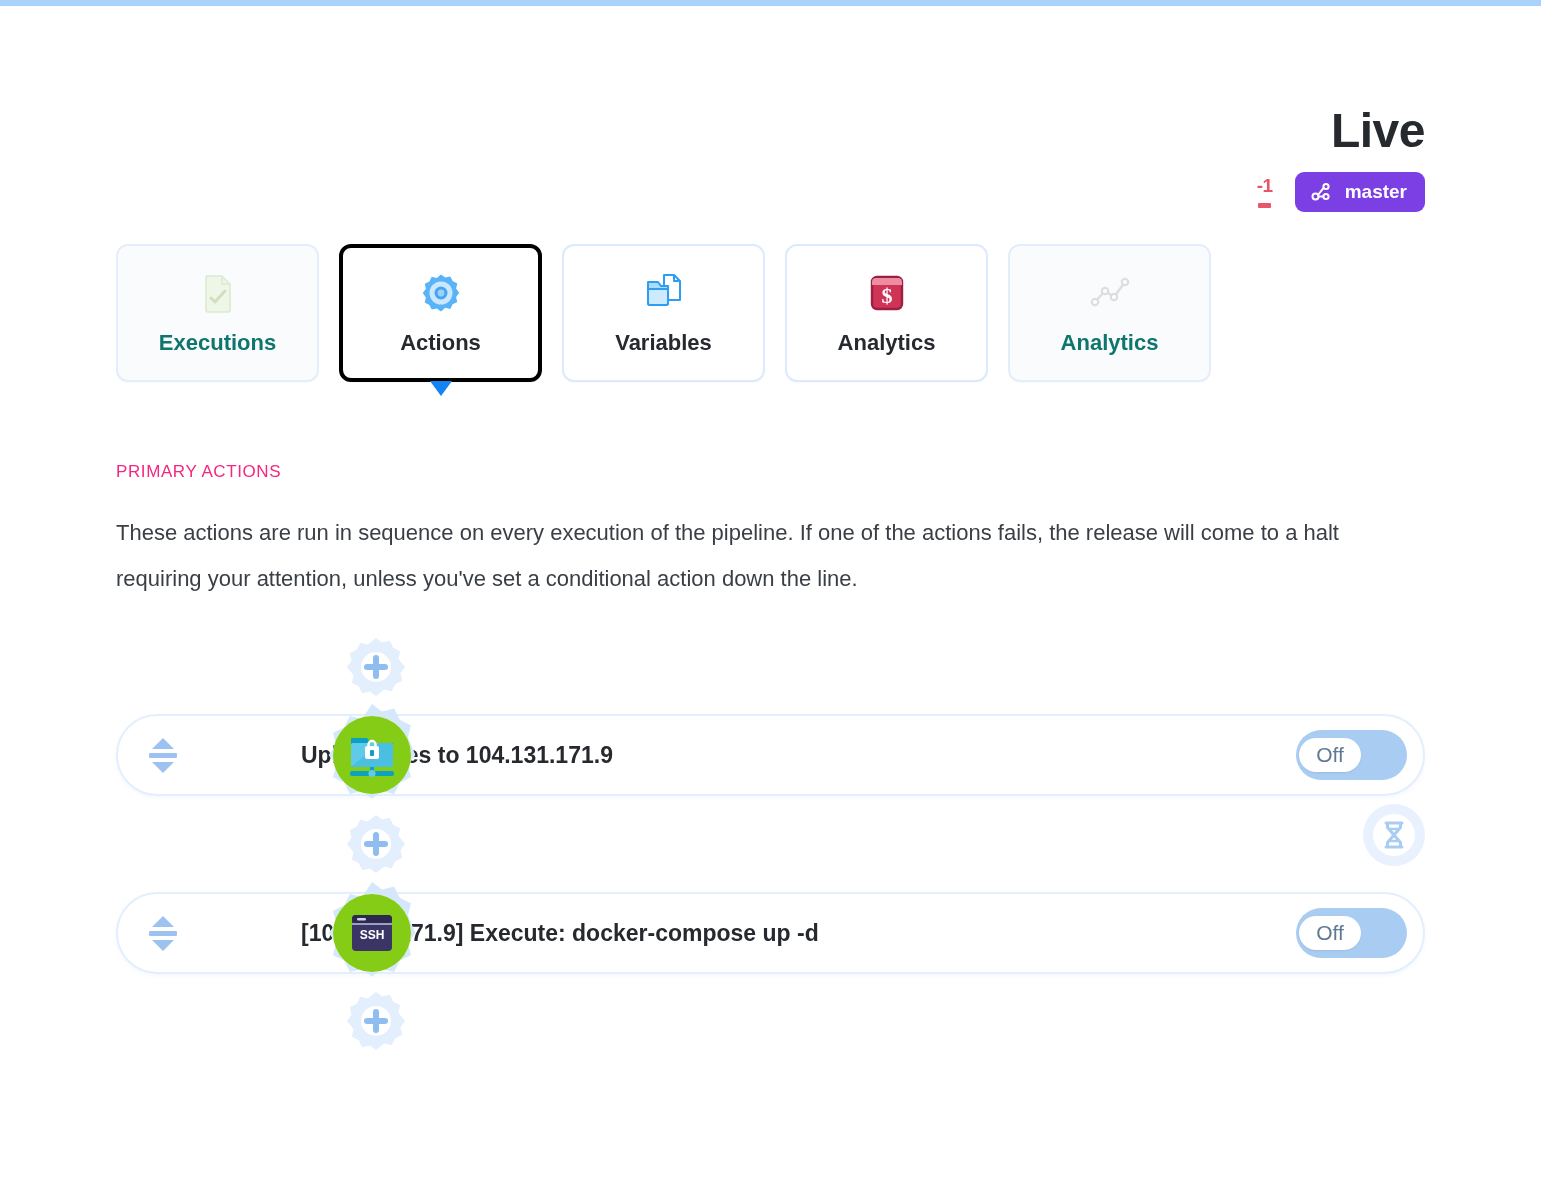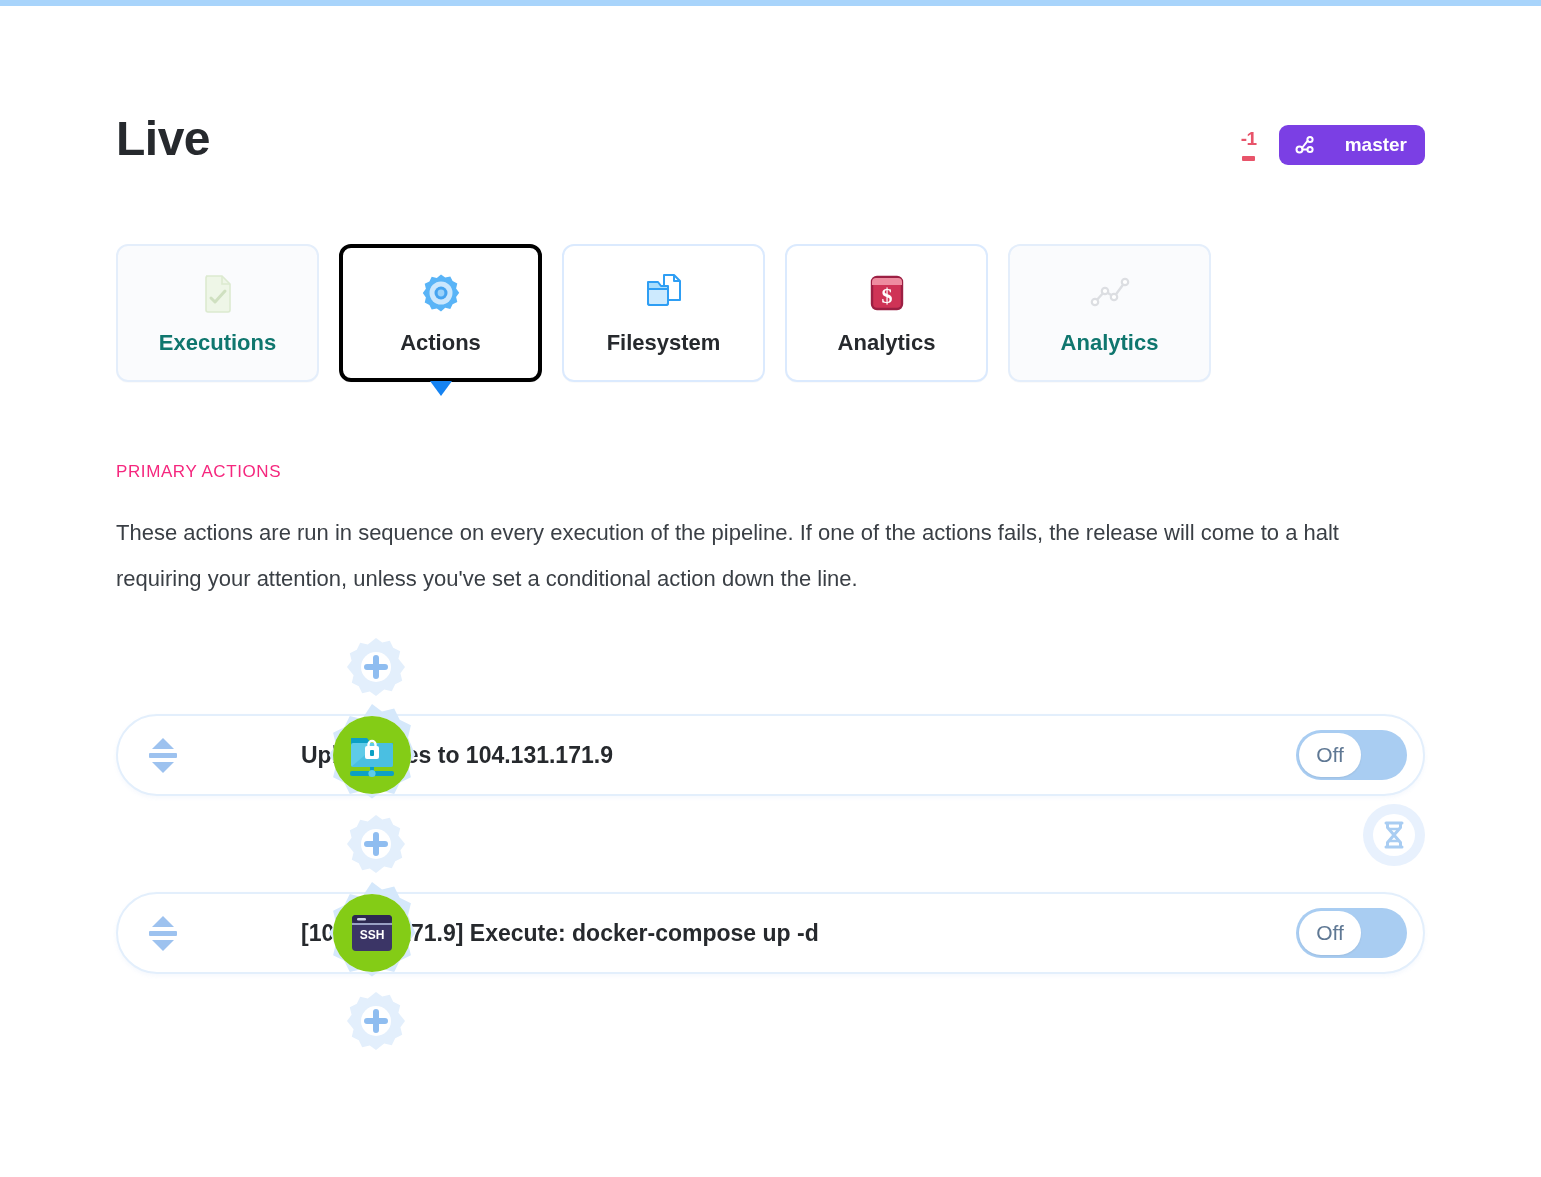--- a/index.html
+++ b/index.html
@@ -31,23 +31,24 @@
 
   .content {
     padding-left: 116px;
     padding-right: 116px;
     padding-top: 96px;
   }
 
   
   .header {
     display: flex;
-    align-items: center;
+    align-items: flex-end;
     justify-content: space-between;
     height: 74px;
+    flex-direction: column;
   }
   .page-title {
     font-size: 48px;
     font-weight: bold;
     letter-spacing: -0.5px;
     line-height: 58px;
     color: #26292d;
     margin: 0;
   }
   .header-right {
@@ -71,21 +72,21 @@
   .diff-dash {
     width: 13px;
     height: 5px;
     background: #e8546a;
     margin-top: 8px;
     border-radius: 1px;
   }
   .branch-badge {
     display: inline-flex;
     align-items: center;
-    gap: 28px;
+    gap: 12px;
     background: #7b3fe4;
     color: #ffffff;
     border-radius: 9px;
     height: 40px;
     padding: 0 18px 0 14px;
     font-size: 19px;
     font-weight: bold;
     cursor: pointer;
     border: none;
   }
@@ -252,21 +253,21 @@
     margin-top: -25px;
     width: 111px;
     height: 50px;
     border-radius: 25px;
     background: #a9cdf2;
     cursor: pointer;
     display: flex;
     align-items: center;
   }
   .toggle .knob {
-    width: 62px; height: 44px;
+    width: 62px; height: 34px;
     margin-left: 3px;
     border-radius: 22px;
     background: #ffffff;
     display: flex;
     align-items: center;
     justify-content: center;
     font-size: 21px;
     color: #5f7894;
     box-shadow: 0 1px 2px rgba(0,0,0,0.08);
   }
@@ -358,21 +359,21 @@
 
       <div class="tab">
         <span class="tab-icon">
           <svg width="46" height="46" viewBox="0 0 46 46">
             <path d="M23 5 h10 l6 6 v19 h-16z" fill="#ffffff" stroke="#2e9ef4" stroke-width="2" stroke-linejoin="round"></path>
             <path d="M33 5 v6 h6" fill="none" stroke="#2e9ef4" stroke-width="2" stroke-linejoin="round"></path>
             <path d="M7 12 h10 l3 4 h7 v17 a2 2 0 0 1-2 2 H9 a2 2 0 0 1-2-2z" fill="#a8ddfc" stroke="#2e9ef4" stroke-width="2" stroke-linejoin="round"></path>
             <path d="M7 19 h20 v14 a2 2 0 0 1-2 2 H9 a2 2 0 0 1-2-2z" fill="#cdeafe" stroke="#2e9ef4" stroke-width="2" stroke-linejoin="round"></path>
           </svg>
         </span>
-        <span class="tab-label">Filesystem</span>
+        <span class="tab-label">Variables</span>
       </div>
 
       <div class="tab">
         <span class="tab-icon">
           <svg width="44" height="44" viewBox="0 0 44 44">
             <rect x="7" y="6" width="30" height="32" rx="5" fill="#cf3356" stroke="#9c1f43" stroke-width="2.4"></rect>
             <path d="M7 11 a4 4 0 0 1 4-4 h22 a4 4 0 0 1 4 4 v3 H7z" fill="#ee8ca0"></path>
             <text x="22" y="32" text-anchor="middle" font-family="'Liberation Serif', serif" font-size="22" font-weight="bold" fill="#ffffff">$</text>
           </svg>
         </span>

